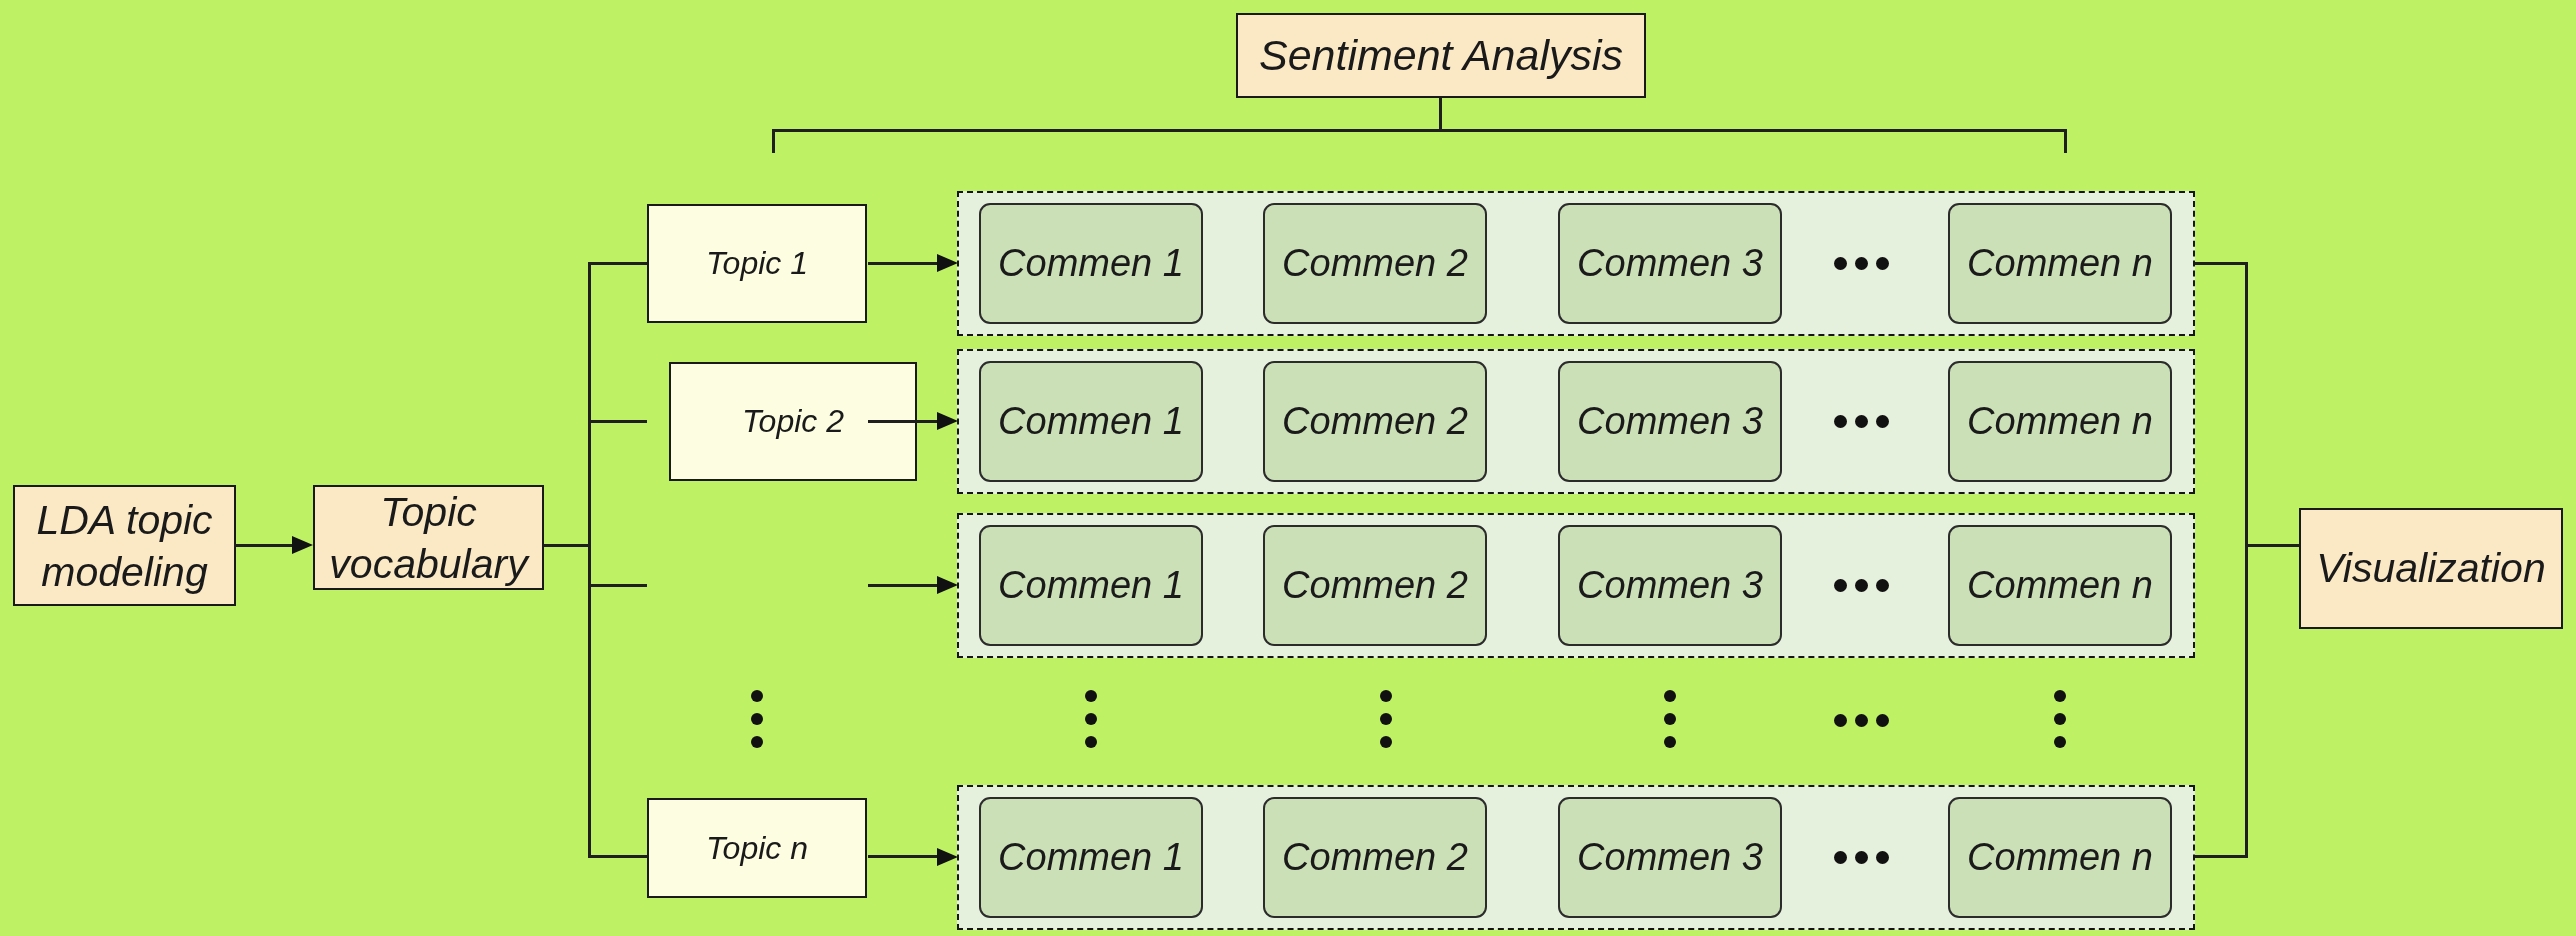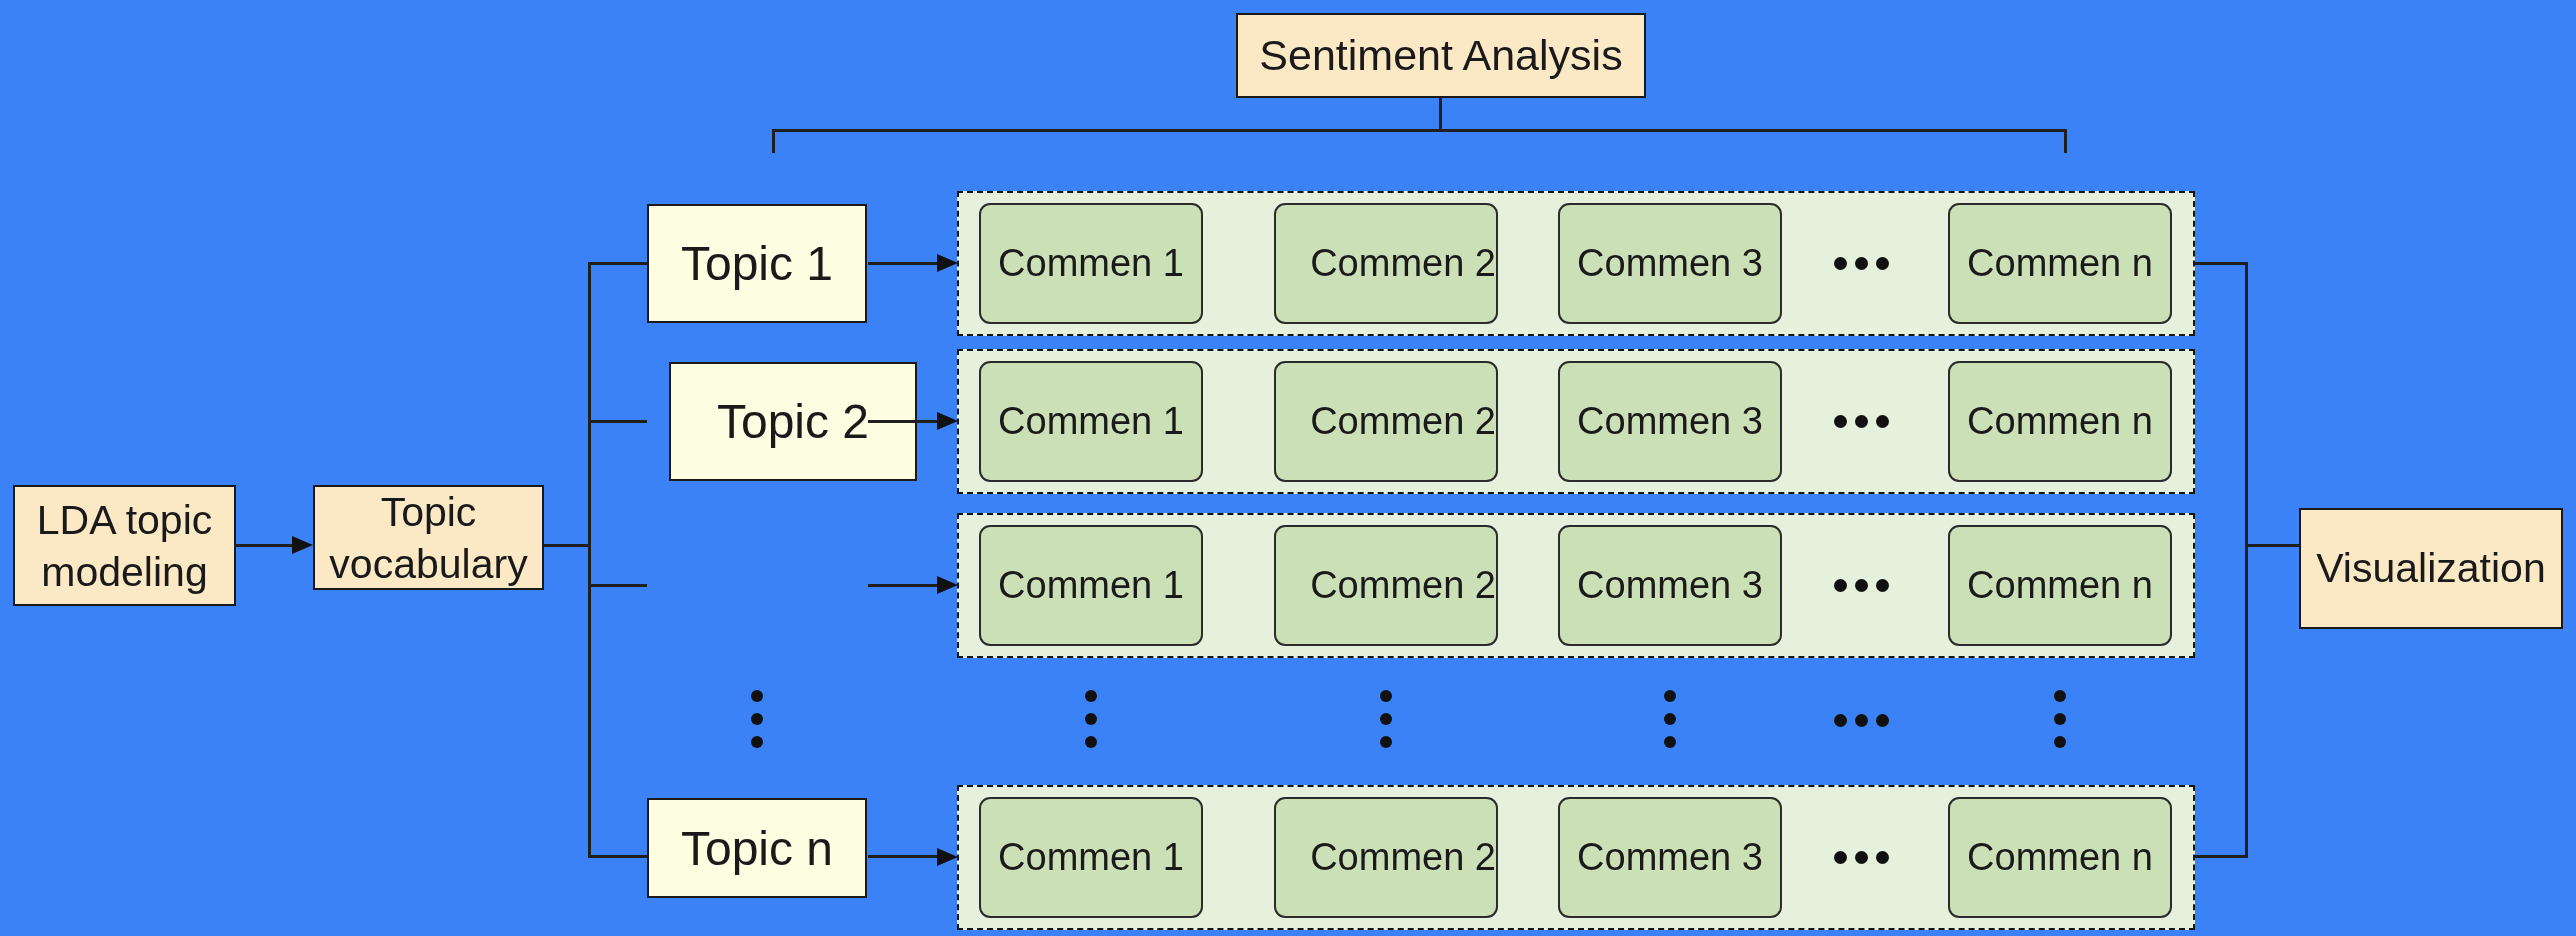--- a/index.html
+++ b/index.html
@@ -1,47 +1,48 @@
 <!DOCTYPE html>
 <html style="font-size:14px"><head>
 <meta charset="utf-8">
 <style>
   html,body{margin:0;padding:0;background:#ffffff;}
   #canvas{
     position:relative;
     width:2576px;height:937px;
-    background:#3b82f6;
+    background:#bef264;
     font-family:"Liberation Sans", sans-serif;
     color:#1a1a1a;
     overflow:hidden;
+    font-style:italic;
   }
   .box{
     position:absolute;box-sizing:border-box;
     display:flex;align-items:center;justify-content:center;
     text-align:center;
   }
   .cream{background:#FBE9C6;border:2.6px solid #1a1a1a;}
   .paleyellow{background:#FDFDE2;border:2.6px solid #1a1a1a;}
   .two-line{flex-direction:column;line-height:52px;font-size:41px;text-align:center;}
   .title-box{font-size:43px;}
-  .topic-box{font-size:48px;}
+  .topic-box{font-size:32px;}
   .viz-box{font-size:41px;}
   .row{
     position:absolute;box-sizing:border-box;
     width:1238px;height:145px;
     background:#E5F0DD;border:2.6px dashed #151515;
   }
   .comment{
     position:absolute;box-sizing:border-box;
     width:224px;height:121px;top:9.5px;
     background:#CBE0B7;border:2.6px solid #2b2b2b;border-radius:11.2px;
     display:flex;align-items:center;justify-content:center;
     font-size:38px;
   }
-  .c1{left:20px;} .c2{left:315px;justify-content:flex-end;} .c3{left:599px;} .cn{left:989px;}
+  .c1{left:20px;} .c2{left:304px;} .c3{left:599px;} .cn{left:989px;}
   .hline,.vline{position:absolute;background:#1f1f1f;}
   .arrowhead{
     position:absolute;width:0;height:0;
     border-top:9.5px solid transparent;
     border-bottom:9.5px solid transparent;
     border-left:21px solid #111111;
   }
   .vdots{
     position:absolute;width:14px;
     display:flex;flex-direction:column;align-items:center;gap:11.2px;

